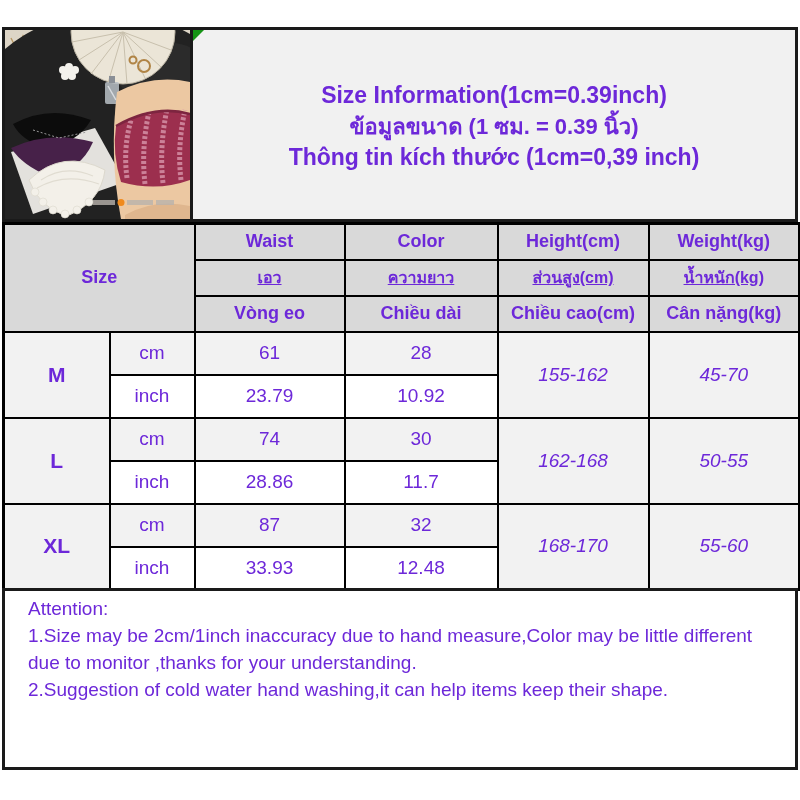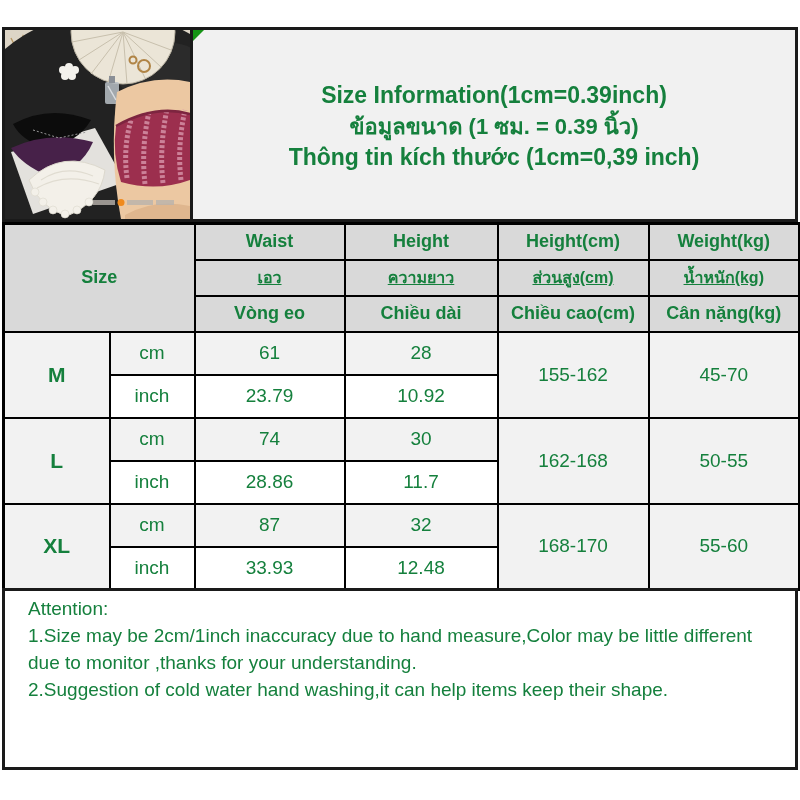--- a/index.html
+++ b/index.html
@@ -1,18 +1,18 @@
 <!DOCTYPE html>
 <html><head>
 <meta charset="utf-8">
 <style>
   html,body{margin:0;padding:0;background:#fff;}
   .canvas{
     position:relative;width:800px;height:800px;background:#ffffff;
-    font-family:"Liberation Sans","DejaVu Sans",sans-serif;color:#15803d;
+    font-family:"Liberation Sans","DejaVu Sans",sans-serif;color:#6d28d9;
     overflow:hidden;
   }
   
   .photo-box{
     position:absolute;left:2px;top:27px;width:191px;height:195px;
     border:3px solid #1a1a1a;box-sizing:border-box;background:#242424;overflow:hidden;
   }
   .photo-box svg{display:block;width:100%;height:100%;}
   .title-box{
     position:absolute;left:190px;top:27px;width:608px;height:195px;
@@ -36,21 +36,21 @@
   .size-table tr.hdr{height:36px;}
   .size-table tr.hdr td{background:#d9d9d9;font-weight:bold;font-size:18px;}
   .size-table tr.hdr-th td{font-size:16px;text-decoration:underline;}
   .size-table td.corner{background:#d9d9d9;font-weight:bold;font-size:44px;}
   .size-table tr.cmrow{height:43px;}
   .size-table tr.inchrow{height:43px;}
   .size-table tr.cmrow td{background:#f2f2f2;}
   .size-table tr.inchrow td{background:#ffffff;}
   .size-table td.sizelab{background:#d9d9d9;font-weight:bold;font-size:21px;}
   .size-table td.unit{font-weight:normal;}
-  .size-table td.range{background:#f2f2f2;}
+  .size-table td.range{background:#f2f2f2;font-style:italic;}
   
   .attention{
     position:absolute;left:2px;top:588px;width:796px;height:182px;
     border:3px solid #1a1a1a;box-sizing:border-box;background:#fff;
     padding:4px 23px;font-size:19px;line-height:27px;
   }
   .attention p{margin:0;}
 </style>
 </head>
 <body>
@@ -163,21 +163,21 @@
         <col style="width:85px">
         <col style="width:150px">
       <col style="width:153px">
         <col style="width:151px">
         <col style="width:151px">
     </colgroup>
     <tbody>
       <tr class="hdr hdr-en">
         <td class="corner" colspan="2" rowspan="3">Size</td>
         <td>Waist</td>
-        <td>Height</td>
+        <td>Color</td>
         <td>Height(cm)</td>
         <td>Weight(kg)</td>
       </tr>
       <tr class="hdr hdr-th">
         <td>เอว</td>
         <td>ความยาว</td>
         <td>ส่วนสูง(cm)</td>
         <td>น้ำหนัก(kg)</td>
       </tr>
       <tr class="hdr hdr-vi">

